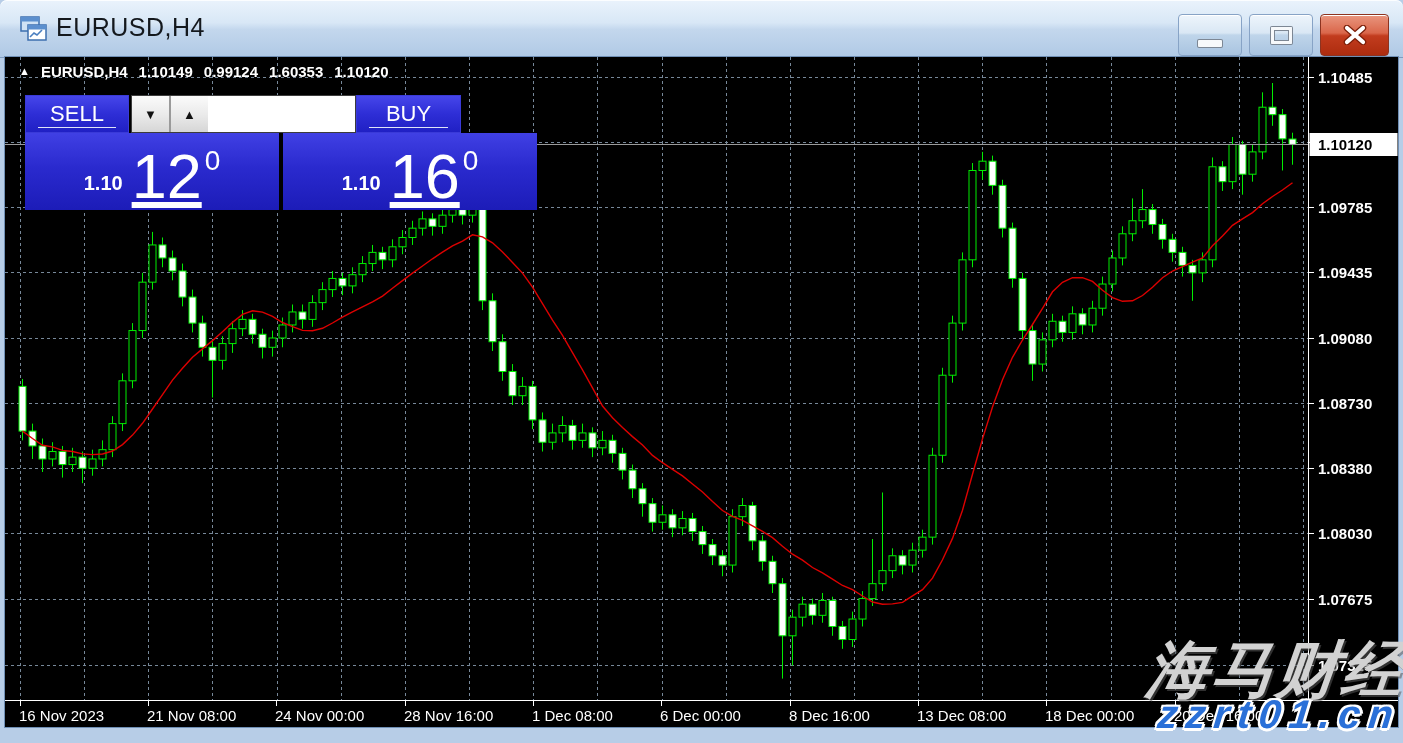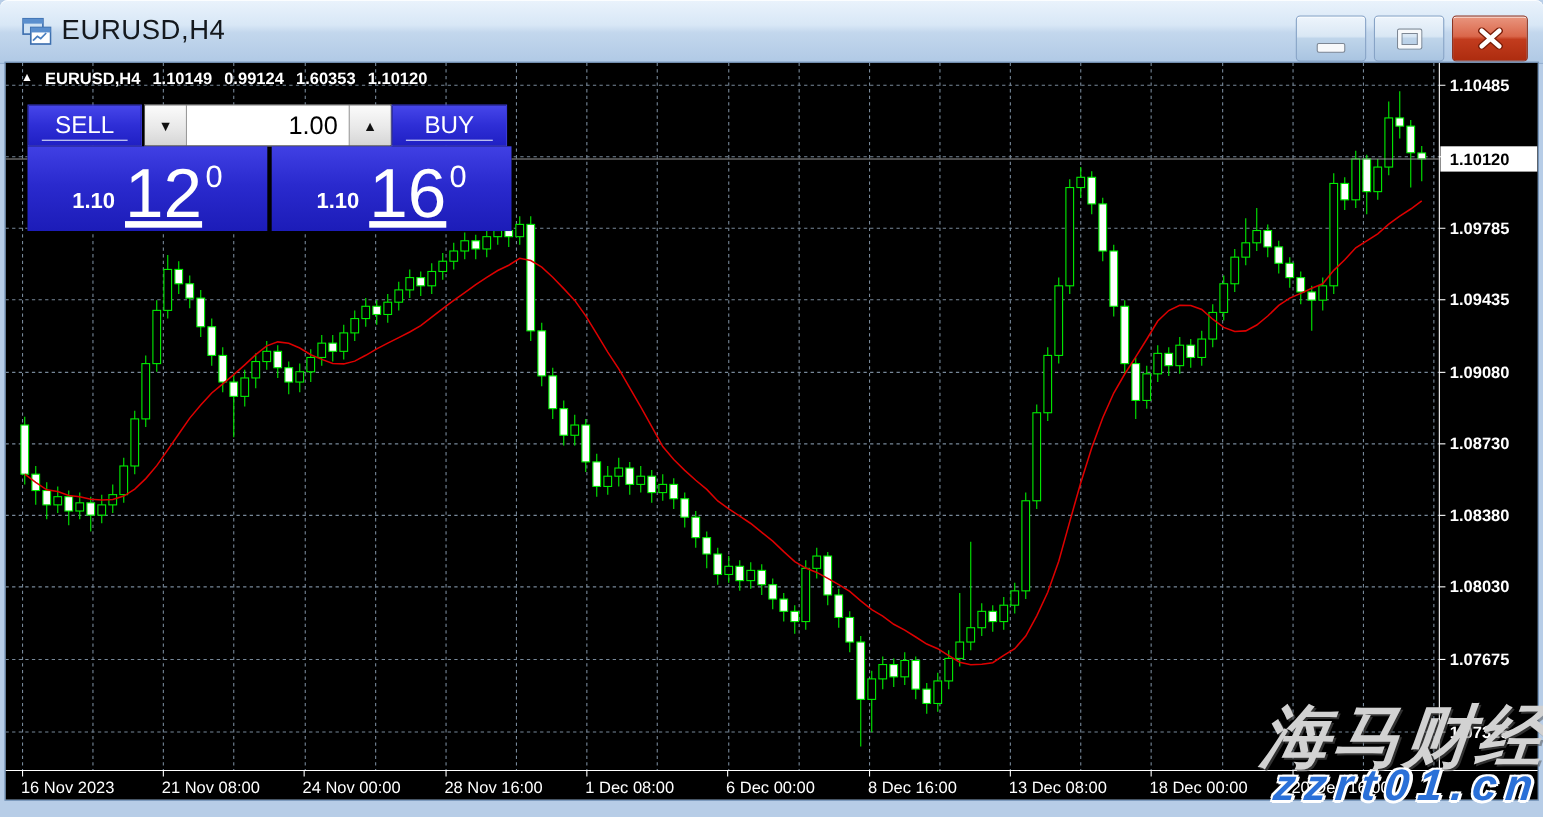--- a/index.html
+++ b/index.html
@@ -40,21 +40,21 @@
     background:#000;outline:1px solid #6f8fb5;
   }
   #chart-svg{position:absolute;left:0;top:0;}
   
   .ohlc{
     position:absolute;left:14px;top:6px;display:flex;gap:11px;align-items:center;
     color:#fff;font-size:15px;font-weight:700;z-index:5;white-space:nowrap;
   }
   .ohlc .up-arrow{font-size:11px;transform:translateY(-1px);}
   
-  .panel{position:absolute;left:20px;top:38px;width:440px;z-index:6;}
+  .panel{position:absolute;left:20px;top:38px;width:512px;z-index:6;}
   .panel-top{display:flex;height:38px;}
   .obtn{
     position:relative;color:#fff;font-size:22px;display:flex;align-items:center;justify-content:center;
     background:linear-gradient(180deg,#4646ea 0%,#2e2ed6 50%,#2020c4 100%);
     border:1px solid #3a3ad8;box-sizing:border-box;cursor:pointer;
   }
   .obtn::after{content:"";position:absolute;left:12px;right:12px;bottom:4px;height:1px;background:#dfe4f8;}
   .sellbtn{width:104px;margin-right:2px;}
   .buybtn{width:105px;margin-left:0;}
   .volctl{width:225px;display:flex;background:#fff;border:1px solid #3c3c3c;box-sizing:border-box;}
@@ -478,21 +478,20 @@
     <span>1.10120</span>
   </div>
 
   <div class="panel">
     <div class="panel-top">
       <div class="obtn sellbtn">SELL</div>
       <div class="volctl">
         <div class="spin down">
           <span>▼</span>
         </div>
-        <input class="vol-input" value="1.00" style="">
         <div class="spin up">
           <span>▲</span>
         </div>
       </div>
       <div class="obtn buybtn">BUY</div>
     </div>
     <div class="panel-prices">
       <div class="pricebox sell">
         <span class="p-small">1.10</span>
         <span class="p-big">12</span>

